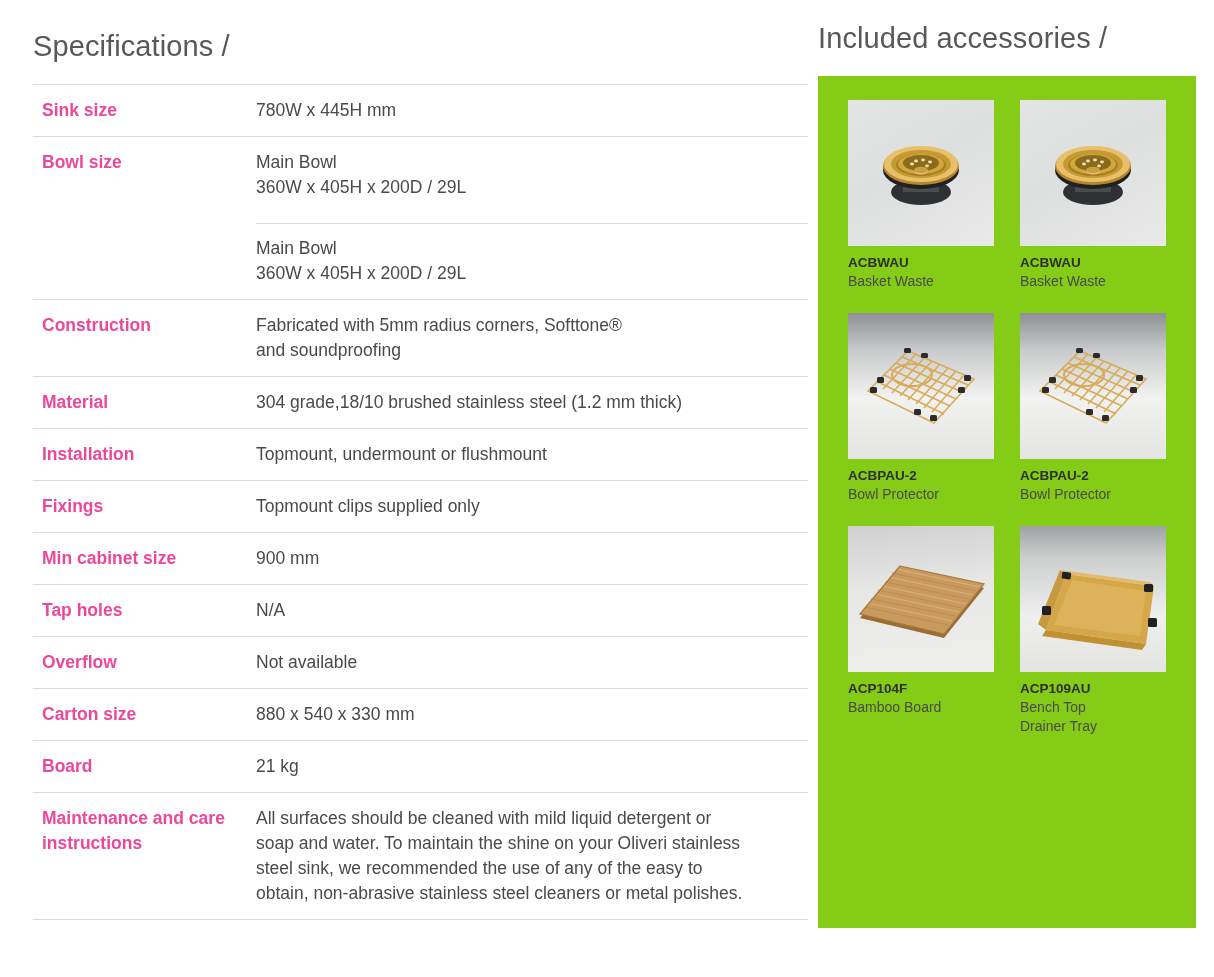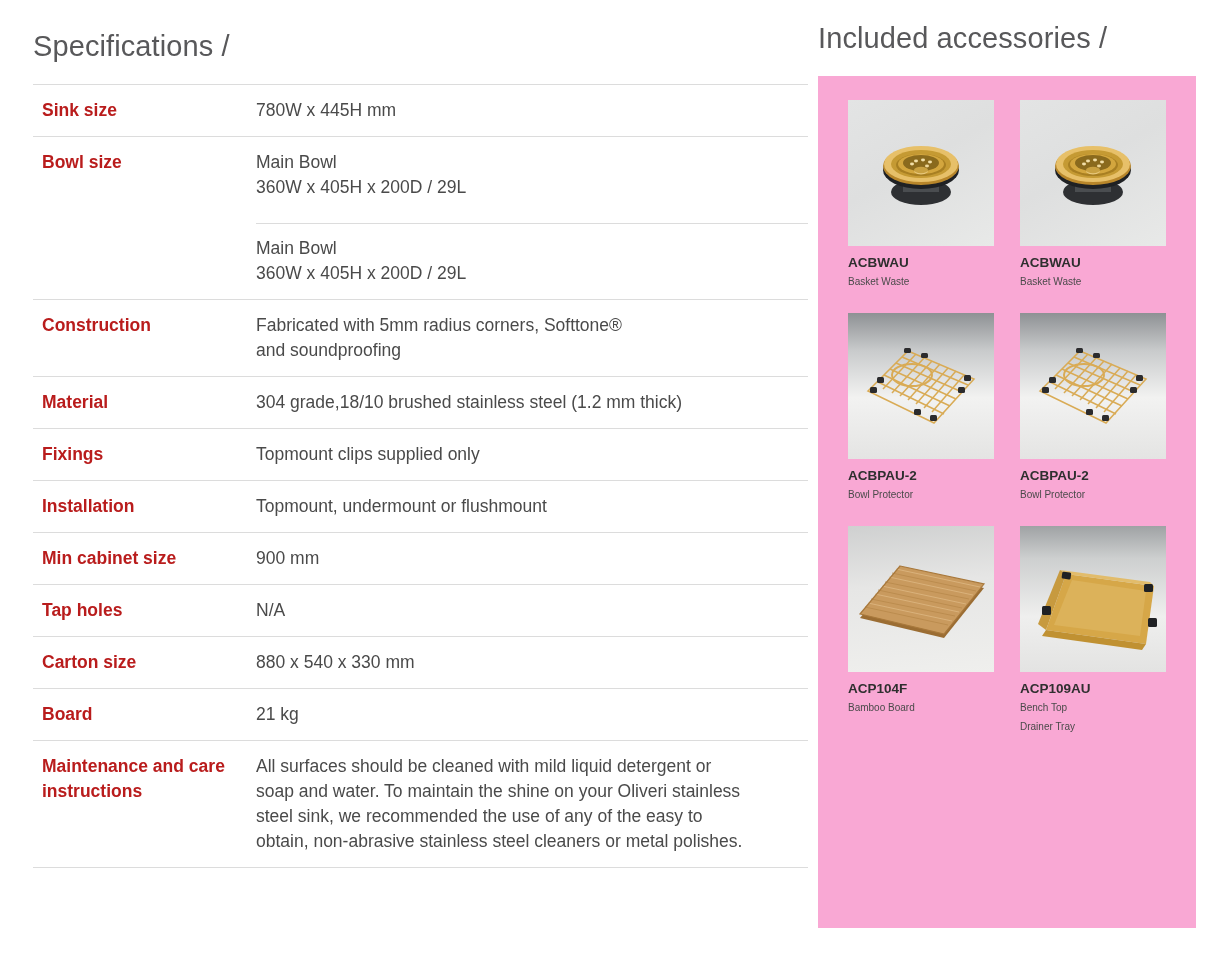--- a/index.html
+++ b/index.html
@@ -46,21 +46,21 @@
   .spec-table td {
     vertical-align: top;
     padding: 13px 0 13px 0;
   }
   .spec-key {
     width: 214px;
     padding-left: 9px !important;
     font-weight: bold;
     font-size: 17.5px;
     line-height: 25px;
-    color: #b91c1c;
+    color: #ec4899;
   }
   .spec-val {
     font-size: 17.5px;
     line-height: 25px;
     color: #4a4a4a;
     font-weight: 400;
     padding-left: 0 !important;
   }
   .spec-val .line { display: block; }
 
@@ -80,21 +80,21 @@
 
   
   .acc-panel {
     position: absolute;
     left: 818px;
     top: 20px;
     width: 380px;
   }
   .acc-box {
     margin-top: 20px;
-    background: #f9a8d4;
+    background: #84cc16;
     width: 378px;
     height: 852px;
     box-sizing: border-box;
     padding: 24px 0 0 30px;
   }
   .acc-grid {
     display: flex;
     flex-wrap: wrap;
     width: 322px;
   }
@@ -113,21 +113,21 @@
     background: #e9eaea;
   }
   .acc-code {
     font-weight: bold;
     font-size: 13.5px;
     line-height: 19px;
     color: #2f2f2f;
     margin-top: 7px;
   }
   .acc-desc {
-    font-size: 10px;
+    font-size: 14px;
     line-height: 19px;
     color: #4a4a4a;
   }
   .acc-desc .l { display: block; }
 
   
   .thumb-bg-basket {
     position: absolute; inset: 0;
     background: linear-gradient(150deg,#e3e4e4 0%,#dedfdf 45%,#e8e9e8 100%);
   }
@@ -182,40 +182,44 @@
             <span class="line">and soundproofing</span>
           </td>
         </tr>
 
         <tr>
           <td class="spec-key">Material</td>
           <td class="spec-val">304 grade,18/10 brushed stainless steel (1.2 mm thick)</td>
         </tr>
 
         <tr>
+          <td class="spec-key">Installation</td>
+          <td class="spec-val">Topmount, undermount or flushmount</td>
+        </tr>
+
+        <tr>
           <td class="spec-key">Fixings</td>
           <td class="spec-val">Topmount clips supplied only</td>
         </tr>
 
         <tr>
-          <td class="spec-key">Installation</td>
-          <td class="spec-val">Topmount, undermount or flushmount</td>
-        </tr>
-
-        <tr>
           <td class="spec-key">Min cabinet size</td>
           <td class="spec-val">900 mm</td>
         </tr>
 
         <tr>
           <td class="spec-key">Tap holes</td>
           <td class="spec-val">N/A</td>
         </tr>
 
 
+        <tr>
+          <td class="spec-key">Overflow</td>
+          <td class="spec-val">Not available</td>
+        </tr>
 
         <tr>
           <td class="spec-key">Carton size</td>
           <td class="spec-val">880 x 540 x 330 mm</td>
         </tr>
 
         <tr>
           <td class="spec-key">Board</td>
           <td class="spec-val">21 kg</td>
         </tr>

